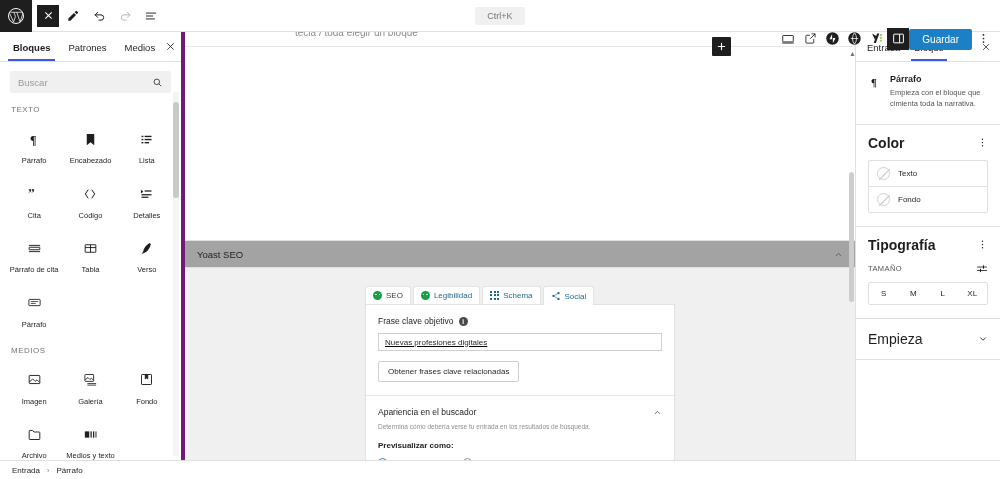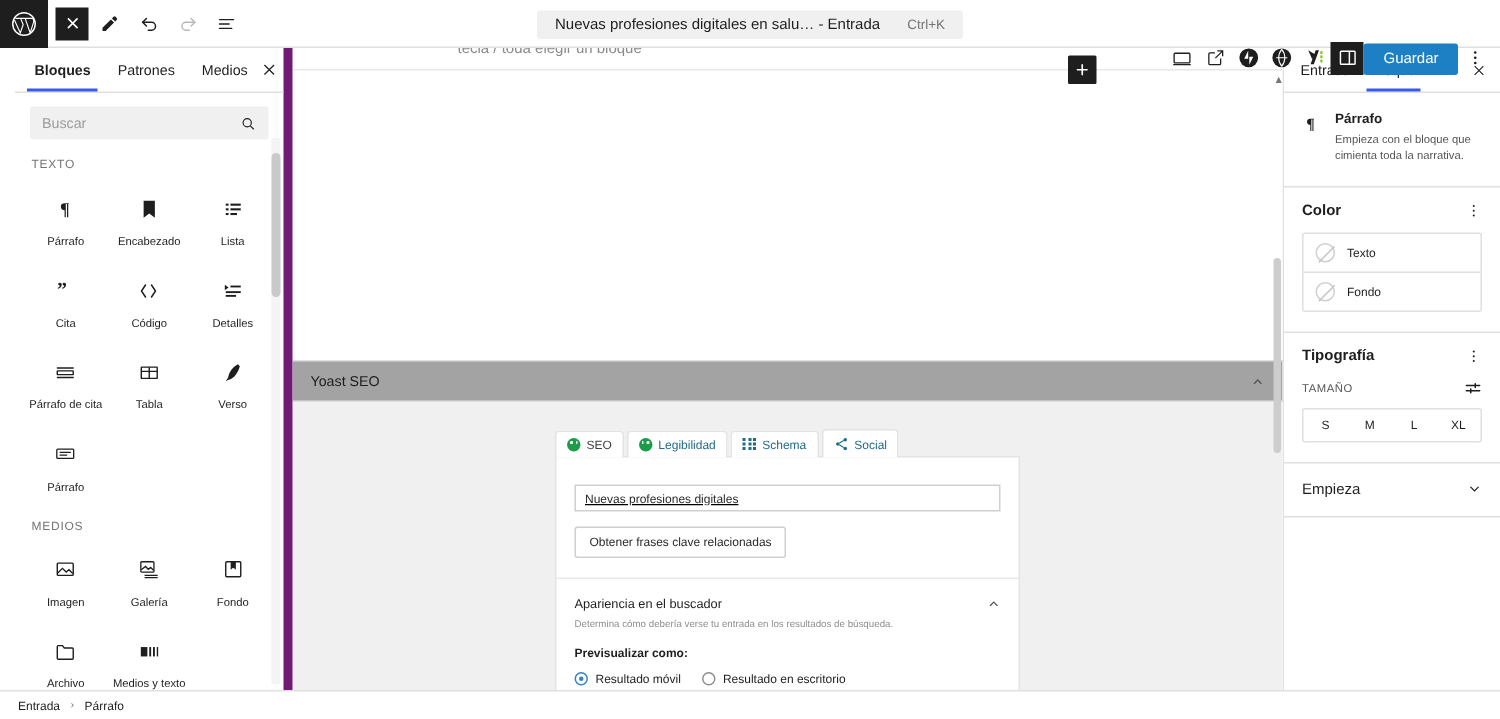--- a/index.html
+++ b/index.html
@@ -56,22 +56,22 @@
     cursor: pointer; color: #1e1e1e;
   }
   .icon-sq.active { background: #1e1e1e; color: #fff; }
 
   
   .body-row { flex: 1; display: flex; min-height: 0; }
 
   
   .inserter {
     width: 185px; min-width: 185px; background: #fff;
-    border-right: 6px solid #701a75; display: flex; flex-direction: column;
-    position: relative; z-index: 20; margin-left: 10px;
+    border-right: 4px solid #701a75; display: flex; flex-direction: column;
+    position: relative; z-index: 20;
   }
   .ins-tabs {
     display: flex; align-items: center; height: 30px;
     border-bottom: 1px solid #e0e0e0; padding: 0 4px; position: relative;
   }
   .ins-tab {
     font-size: 9.5px; color: #1e1e1e; padding: 8px 9px 7px;
     cursor: pointer; position: relative; white-space: nowrap;
   }
   .ins-tab.sel { font-weight: bold; }
@@ -138,21 +138,21 @@
   }
   .yoast-panel { position: absolute; left: 0; right: 0; top: 208px; }
   .yoast-head {
     height: 28px; border-top: 1px solid #e0e0e0; border-bottom: 1px solid #e0e0e0;
     display: flex; align-items: center; padding: 0 12px; background: #a3a3a3; cursor: pointer;
   }
   .yoast-title { font-size: 9.5px; color: #1e1e1e; }
   .yoast-chevron { margin-left: auto; font-size: 8px; color: #555; }
   .yoast-body { background: #f0f0f0; padding: 18px 0 0; height: 215px; }
   .yoast-inner { width: 310px; margin: 0 auto; }
-  .y-tabs { display: flex; align-items: center; gap: 2px; }
+  .y-tabs { display: flex; align-items: flex-start; gap: 2px; }
   .y-tab {
     display: flex; align-items: center; gap: 4px; background: #fff;
     border: 1px solid #e3e3e3; border-bottom: none; border-radius: 3px 3px 0 0;
     padding: 4px 7px; font-size: 8px; color: #1f6b8a; cursor: pointer; white-space: nowrap;
   }
   .y-tab.sel { color: #404040; font-weight: normal; }
   .y-dot { width: 9px; height: 9px; border-radius: 50%; background: #1a9c49; flex: 0 0 auto; position: relative; }
   .y-dot::before, .y-dot::after {
     content: ""; position: absolute; top: 2.5px; width: 1.5px; height: 1.5px;
     background: #fff; border-radius: 50%;
@@ -231,21 +231,21 @@
     margin-left: auto; width: 20px; height: 20px; display: flex;
     align-items: center; justify-content: center; font-size: 12px;
     color: #1e1e1e; cursor: pointer;
   }
   .blk-card { display: flex; gap: 8px; padding: 12px 12px 14px; border-bottom: 1px solid #e0e0e0; }
   .blk-card-ico { width: 14px; color: #1e1e1e; flex: 0 0 auto; padding-top: 1px; }
   .blk-card-name { font-size: 9px; color: #1e1e1e; font-weight: bold; }
   .blk-card-desc { font-size: 7.5px; color: #555; line-height: 1.45; margin-top: 4px; }
   .sec { border-bottom: 1px solid #e0e0e0; padding: 10px 12px 13px; }
   .sec-head { display: flex; align-items: center; }
-  .sec-title { font-size: 10px; color: #1e1e1e; font-weight: bold; }
+  .sec-title { font-size: 14px; color: #1e1e1e; font-weight: bold; }
   .sec-more { margin-left: auto; color: #1e1e1e; font-size: 10px; line-height: 1; cursor: pointer; letter-spacing: 0; }
   .color-list { margin-top: 9px; border: 1px solid #e0e0e0; border-radius: 2px; }
   .color-row {
     display: flex; align-items: center; gap: 8px; padding: 6px 8px; cursor: pointer;
   }
   .color-row + .color-row { border-top: 1px solid #e0e0e0; }
   .swatch {
     width: 13px; height: 13px; border-radius: 50%; border: 1px solid #d0d0d0;
     position: relative; flex: 0 0 auto; background: #fff;
   }
@@ -317,21 +317,20 @@
       </div>
       <div class="tb-btn">
         <svg width="14" height="14" viewBox="0 0 24 24" stroke="currentColor" stroke-width="1.6" stroke-linecap="round">
           <path d="M4 7 H20 M4 12 H15 M4 17 H18"></path>
         </svg>
       </div>
     </div>
 
     <div class="tb-center">
       <div class="doc-chip">
-        <span class="doc-title">Nuevas profesiones digitales en salu… - Entrada</span>
         <span class="doc-shortcut">Ctrl+K</span>
       </div>
     </div>
 
     <div class="tb-right">
       <div class="icon-sq">
         <svg width="14" height="14" viewBox="0 0 24 24" fill="none" stroke="currentColor" stroke-width="1.5">
           <rect x="3" y="6" width="18" height="11" rx="1"></rect>
             <path d="M2 19 H22" stroke-width="1.5"></path>
         </svg>
@@ -602,20 +601,24 @@
                         <circle cx="6" cy="12" r="2.8"></circle>
                         <circle cx="18" cy="19" r="2.8"></circle>
                       <path d="M8.3 10.8 L15.7 6.3 M8.3 13.2 L15.7 17.7" stroke="#1f6b8a" stroke-width="1.7"></path>
                     </svg>
                   </span>
                   <span>Social</span>
                 </div>
               </div>
 
               <div class="y-card">
+                <div class="y-label">
+                  <span>Frase clave objetivo</span>
+                  <span class="y-info">i</span>
+                </div>
                 <div class="y-input">
                   <input type="text" value="Nuevas profesiones digitales" style="">
                 </div>
                 <div class="y-btn">Obtener frases clave relacionadas</div>
 
                 <div class="y-sep"></div>
 
                 <div class="y-sub">
                   <span class="y-sub-title">Apariencia en el buscador</span>
                   <span class="y-sub-chev">

